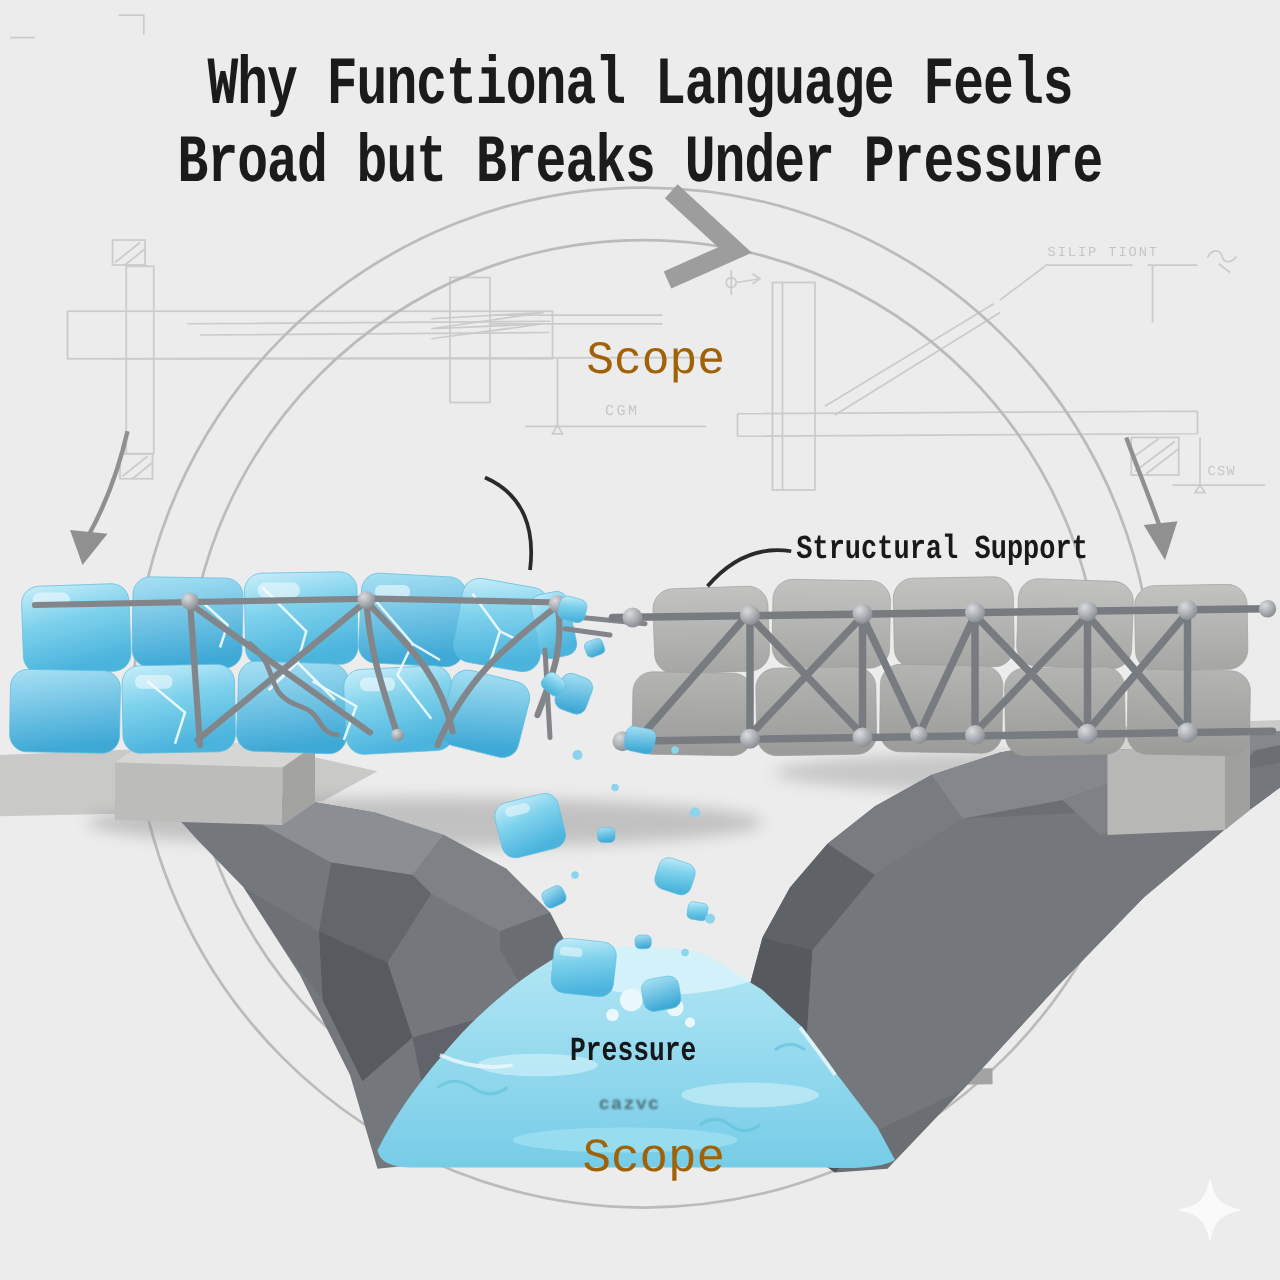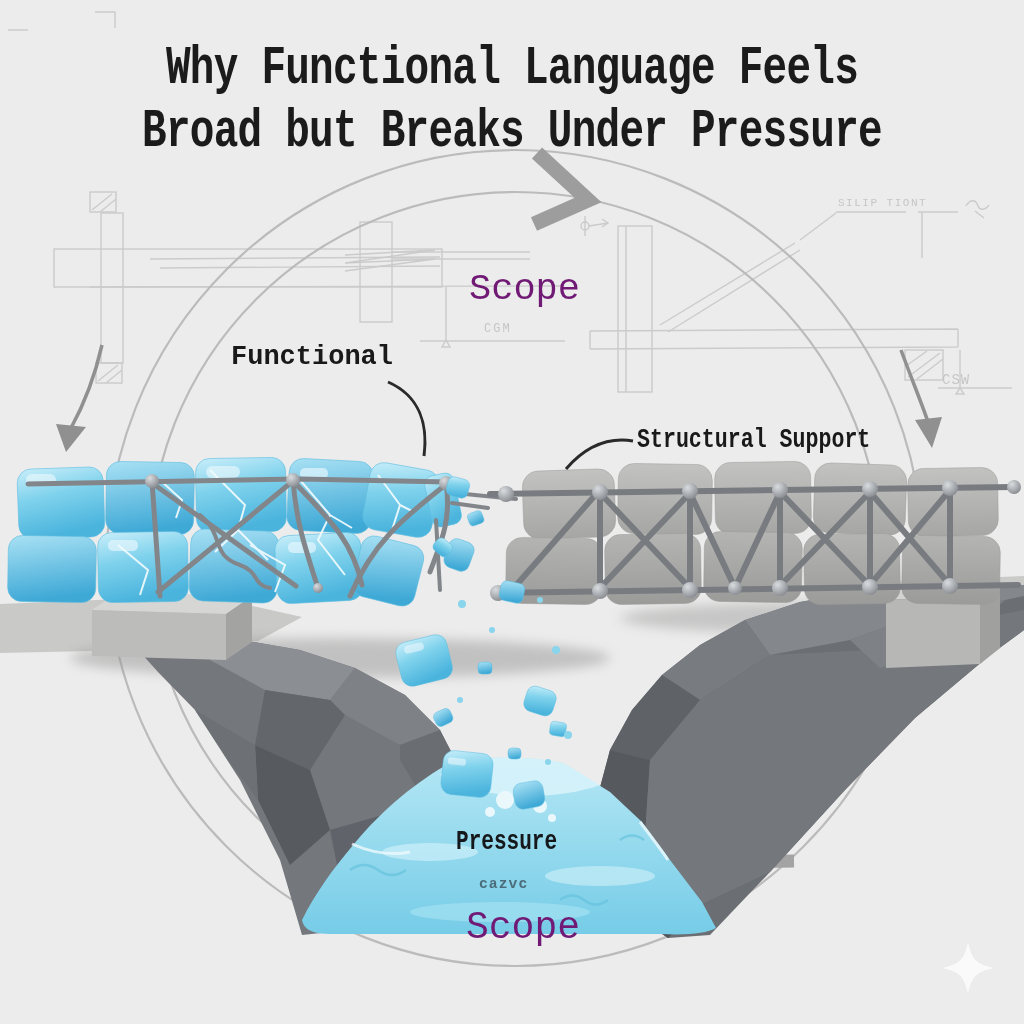--- a/index.html
+++ b/index.html
@@ -8,37 +8,37 @@
     background:#ececec;font-family:Liberation Mono, monospace;
     -webkit-user-select:none;user-select:none;padding-left:12px;
   }
   .canvas svg{position:absolute;inset:0;}
   .txt{position:absolute;white-space:nowrap;}
   .title{
     top:38px;left:0;width:1024px;text-align:center;
     font-size:54px;line-height:1.16;font-weight:800;color:#1b1b1b;
     transform:scaleX(0.76);letter-spacing:-1px;
   }
-  .scope{color:#701a75;font-weight:400;}
+  .scope{color:#a16207;font-weight:400;}
   .scope-top{left:469px;top:268px;font-size:37px;}
   .scope-bottom{left:466px;top:906px;font-size:38px;}
   .callout{font-weight:800;color:#191919;}
   .func-label{left:212px;top:341px;width:200px;text-align:center;
     font-size:27px;line-height:1.22;white-space:normal;}
   .struct-label{left:637px;top:425px;font-size:27px;
     transform:scaleX(0.80);transform-origin:left top;}
   .pressure-label{left:456px;top:827px;font-size:27px;color:#15171a;
     transform:scaleX(0.78);transform-origin:left top;}
   .water-glyphs{left:479px;top:876px;font-size:14px;font-weight:700;
     color:#33424c;opacity:.7;letter-spacing:1px;filter:blur(.7px);
     transform:scaleX(1.05);transform-origin:left top;}
   .bp-note{color:#c6c6c6;font-weight:400;text-align:right;}
   .bp-cgm{left:484px;top:322px;font-size:12px;letter-spacing:2px;}
   .bp-silip{left:838px;top:197px;font-size:11px;letter-spacing:1.5px;}
-  .bp-csw{left:942px;top:372px;font-size:14px;letter-spacing:1px;}
+  .bp-csw{left:966px;top:372px;font-size:11px;letter-spacing:1px;}
 </style>
 </head>
 <body>
 
 <div class="canvas">
 
 <svg width="1024" height="1024" viewBox="0 0 1024 1024">
   <defs>
     <linearGradient id="gIce" x1="0" y1="0" x2="0.25" y2="1">
       <stop offset="0" stop-color="#c9eefa"></stop>
@@ -318,21 +318,20 @@
 
 <div class="txt title">
   <div>Why Functional Language Feels</div>
   <div>Broad but Breaks Under Pressure</div>
 </div>
 
 <div class="txt scope scope-top">Scope</div>
 <div class="txt scope scope-bottom">Scope</div>
 
 <div class="txt callout func-label">
-  <div>Functional</div>
 </div>
 
 <div class="txt callout struct-label">Structural Support</div>
 
 <div class="txt callout pressure-label">Pressure</div>
 
 <div class="txt water-glyphs">cazvc</div>
 
 <div class="txt bp-note bp-cgm">CGM</div>
 <div class="txt bp-note bp-silip">SILIP TIONT</div>

